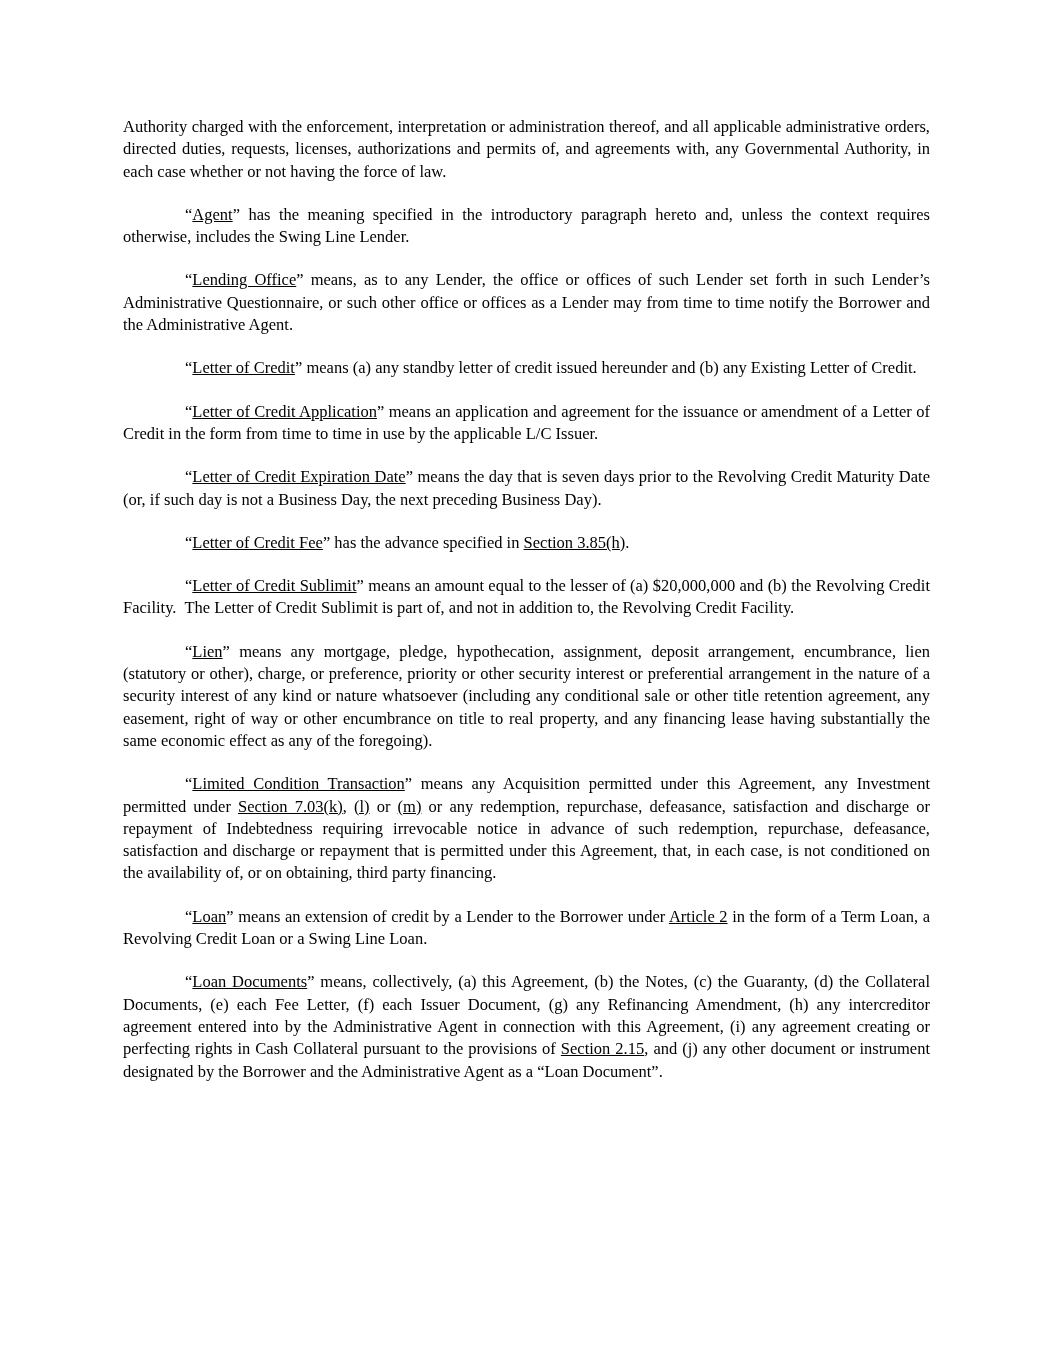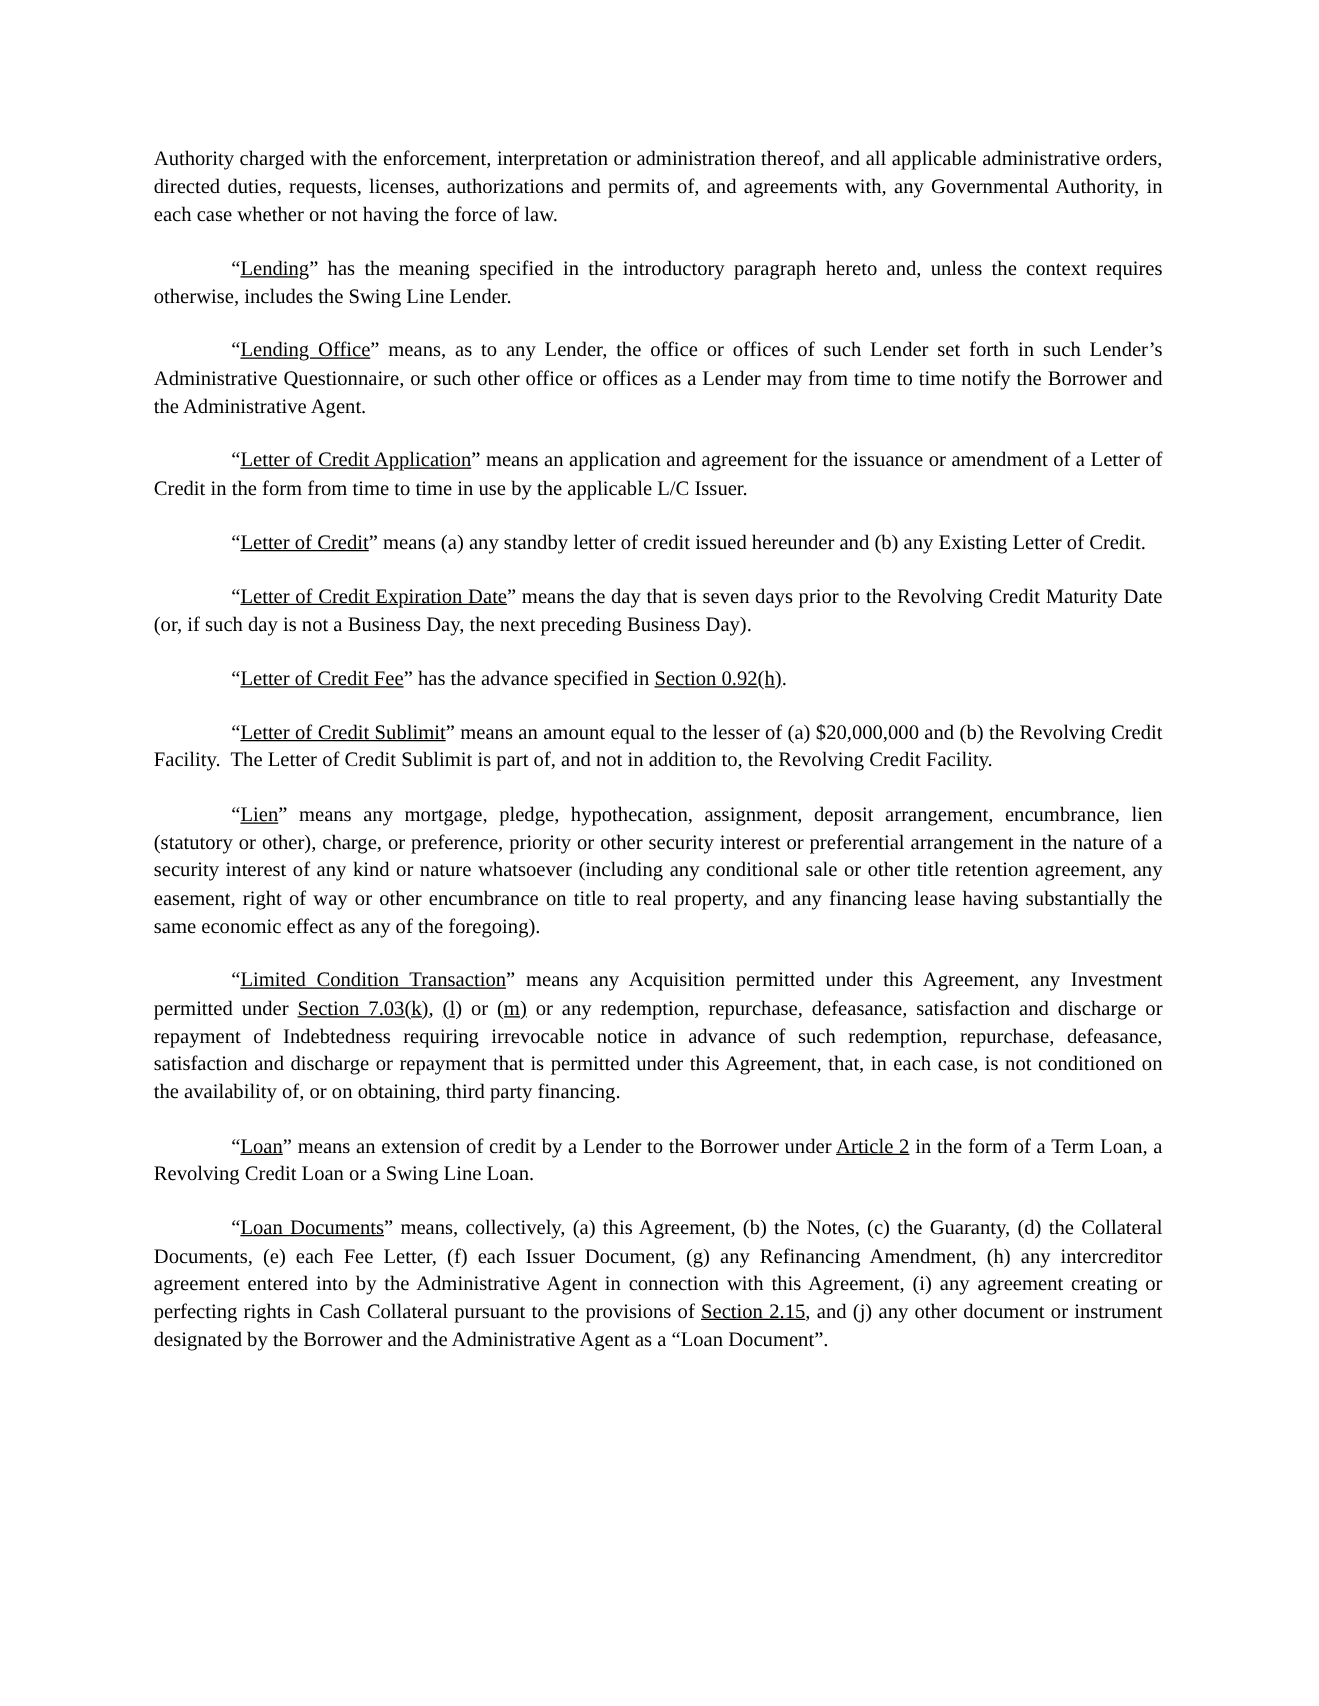--- a/index.html
+++ b/index.html
@@ -66,26 +66,26 @@
     height: 21px;
     background: #000000;
   }
 </style>
 </head>
 <body>
 
 <div class="page">
   <div class="content" id="paragraphs">
       <p class="flush"><span>Authority charged with the enforcement, interpretation or administration thereof, and all applicable administrative orders, directed duties, requests, licenses, authorizations and permits of, and agreements with, any Governmental Authority, in each case whether or not having the force of law.</span></p>
-      <p class="ind"><span> “</span><span class="u">Lending</span><span>” has the meaning specified in the introductory paragraph hereto and, unless the context requires otherwise, includes the Swing Line Lender.</span></p>
+      <p class="ind"><span> “</span><span class="u">Agent</span><span>” has the meaning specified in the introductory paragraph hereto and, unless the context requires otherwise, includes the Swing Line Lender.</span></p>
       <p class="ind"><span>“</span><span class="u">Lending Office</span><span>” means, as to any Lender, the office or offices of such Lender set forth in such Lender’s Administrative Questionnaire, or such other office or offices as a Lender may from time to time notify the Borrower and the Administrative Agent.</span></p>
+      <p class="ind"><span>“</span><span class="u">Letter of Credit</span><span>” means (a) any standby letter of credit issued hereunder and (b) any Existing Letter of Credit.</span></p>
       <p class="ind"><span>“</span><span class="u">Letter of Credit Application</span><span>” means an application and agreement for the issuance or amendment of a Letter of Credit in the form from time to time in use by the applicable L/C Issuer.</span></p>
-      <p class="ind"><span>“</span><span class="u">Letter of Credit</span><span>” means (a) any standby letter of credit issued hereunder and (b) any Existing Letter of Credit.</span></p>
       <p class="ind"><span>“</span><span class="u">Letter of Credit Expiration Date</span><span>” means the day that is seven days prior to the Revolving Credit Maturity Date (or, if such day is not a Business Day, the next preceding Business Day).</span></p>
-      <p class="ind"><span>“</span><span class="u">Letter of Credit Fee</span><span>” has the advance specified in </span><span class="u">Section 0.92(h)</span><span>.</span></p>
+      <p class="ind"><span>“</span><span class="u">Letter of Credit Fee</span><span>” has the advance specified in </span><span class="u">Section 3.85(h)</span><span>.</span></p>
       <p class="ind"><span>“</span><span class="u">Letter of Credit Sublimit</span><span>” means an amount equal to the lesser of (a) $20,000,000 and (b) the Revolving Credit Facility.&nbsp; The Letter of Credit Sublimit is part of, and not in addition to, the Revolving Credit Facility.</span></p>
       <p class="ind"><span>“</span><span class="u">Lien</span><span>” means any mortgage, pledge, hypothecation, assignment, deposit arrangement, encumbrance, lien (statutory or other), charge, or preference, priority or other security interest or preferential arrangement in the nature of a security interest of any kind or nature whatsoever (including any conditional sale or other title retention agreement, any easement, right of way or other encumbrance on title to real property, and any financing lease having substantially the same economic effect as any of the foregoing).</span></p>
       <p class="ind"><span>“</span><span class="u">Limited Condition Transaction</span><span>” means any Acquisition permitted under this Agreement, any Investment permitted under </span><span class="u">Section 7.03(k)</span><span>, </span><span class="u">(l)</span><span> or </span><span class="u">(m)</span><span> or any redemption, repurchase, defeasance, satisfaction and discharge or repayment of Indebtedness requiring irrevocable notice in advance of such redemption, repurchase, defeasance, satisfaction and discharge or repayment that is permitted under this Agreement, that, in each case, is not conditioned on the availability of, or on obtaining, third party financing.</span></p>
       <p class="ind"><span>“</span><span class="u">Loan</span><span>” means an extension of credit by a Lender to the Borrower under </span><span class="u">Article 2</span><span> in the form of a Term Loan, a Revolving Credit Loan or a Swing Line Loan.</span></p>
       <p class="ind"><span>“</span><span class="u">Loan Documents</span><span>” means, collectively, (a) this Agreement, (b) the Notes, (c) the Guaranty, (d) the Collateral Documents, (e) each Fee Letter, (f) each Issuer Document, (g) any Refinancing Amendment, (h) any intercreditor agreement entered into by the Administrative Agent in connection with this Agreement, (i) any agreement creating or perfecting rights in Cash Collateral pursuant to the provisions of </span><span class="u">Section 2.15</span><span>, and (j) any other document or instrument designated by the Borrower and the Administrative Agent as a “Loan Document”.</span></p>
     </div>
 
   <div class="page-number">29</div>
 
   <span class="changebar"></span>

